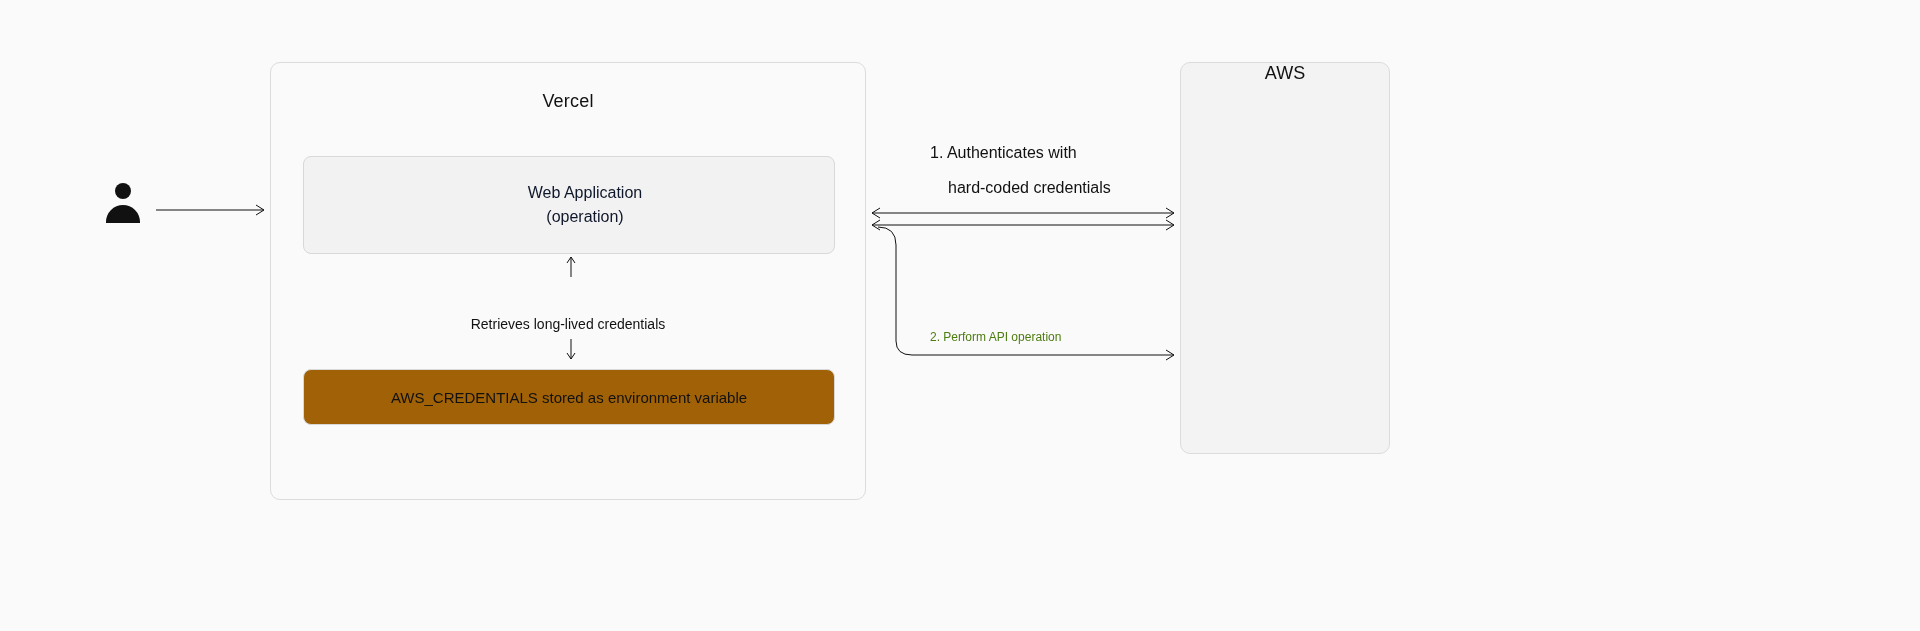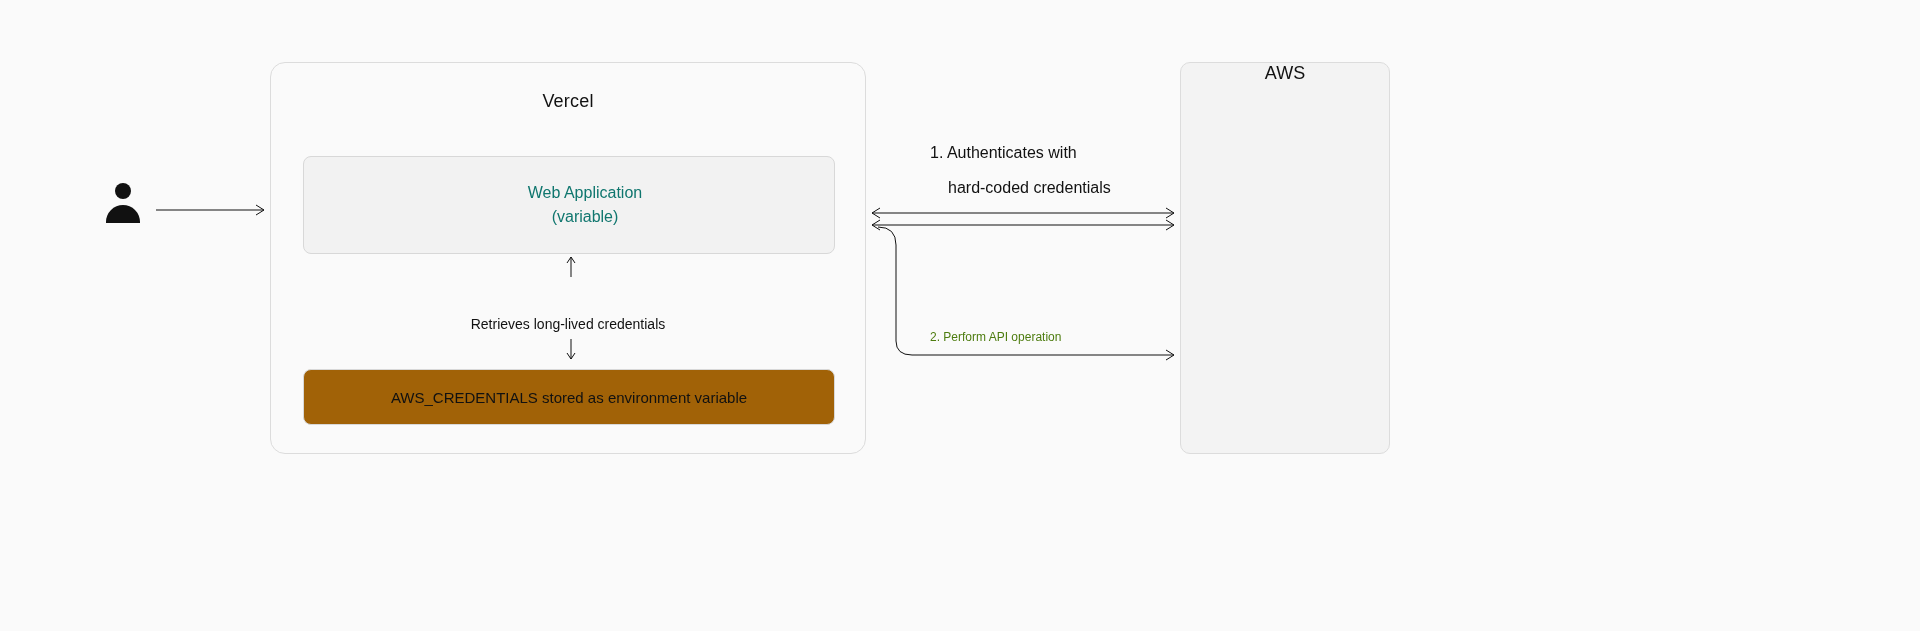--- a/index.html
+++ b/index.html
@@ -5,25 +5,25 @@
   * { box-sizing: border-box; margin: 0; padding: 0; }
   html, body { width: 1920px; height: 631px; background: #fafafa; font-family: -apple-system, BlinkMacSystemFont, "Segoe UI", Helvetica, Arial, sans-serif; color: #111; }
   .canvas { position: relative; width: 1920px; height: 631px; }
 
   
   .user-icon { position: absolute; left: 103px; top: 183px; width: 40px; height: 50px; }
   .user-head { width: 16px; height: 16px; background: #111; border-radius: 50%; margin: 0 auto; }
   .user-body { width: 34px; height: 18px; background: #111; border-radius: 17px 17px 0 0; margin: 6px auto 0; }
 
   
-  .vercel-box { position: absolute; left: 270px; top: 62px; width: 596px; height: 392px; border: 1px solid #dcdcdc; border-radius: 15px; background: #fafafa; }
+  .vercel-box { position: absolute; left: 270px; top: 62px; width: 596px; height: 438px; border: 1px solid #dcdcdc; border-radius: 10px; background: #fafafa; }
   .vercel-title { text-align: center; font-size: 18px; color: #111; margin-top: 28px; letter-spacing: 0.2px; }
 
   .webapp-box { position: absolute; left: 32px; top: 93px; width: 532px; height: 98px; border: 1px solid #d8d8d8; border-radius: 8px; background: #f2f2f2; display: flex; flex-direction: column; align-items: center; justify-content: center; gap: 6px; }
-  .webapp-box div { font-size: 16px; color: #0f766e; margin-left: 32px; }
+  .webapp-box div { font-size: 16px; color: #0f172a; margin-left: 32px; }
 
   .retrieve-label { position: absolute; left: 0; right: 0; top: 253px; text-align: center; font-size: 14px; color: #111; }
 
   .creds-box { position: absolute; left: 32px; top: 306px; width: 532px; height: 56px; border: 1px solid #d8d8d8; border-radius: 8px; background: #a16207; display: flex; align-items: center; justify-content: center; font-size: 15px; color: #111; }
 
   
   .aws-box { position: absolute; left: 1180px; top: 62px; width: 210px; height: 392px; border: 1px solid #dcdcdc; border-radius: 10px; background: #f3f3f3; display: flex; justify-content: center; }
   .aws-box span { font-size: 18px; color: #111; }
 
   
@@ -47,21 +47,21 @@
   <svg class="arrow" style="left:156px; top:200px; width:114px; height:20px;">
     <line x1="0" y1="10" x2="108" y2="10"></line>
     <path d="M108 10 L100 5 M108 10 L100 15"></path>
   </svg>
 
   <div class="vercel-box">
     <div class="vercel-title">Vercel</div>
 
     <div class="webapp-box">
       <div>Web Application</div>
-      <div>(variable)</div>
+      <div>(operation)</div>
     </div>
 
     <div class="retrieve-label">Retrieves long-lived credentials</div>
 
     <div class="creds-box">
       <span>AWS_CREDENTIALS stored as environment variable</span>
     </div>
   </div>
 
   <svg class="arrow" style="left:565px; top:255px; width:12px; height:22px;">

